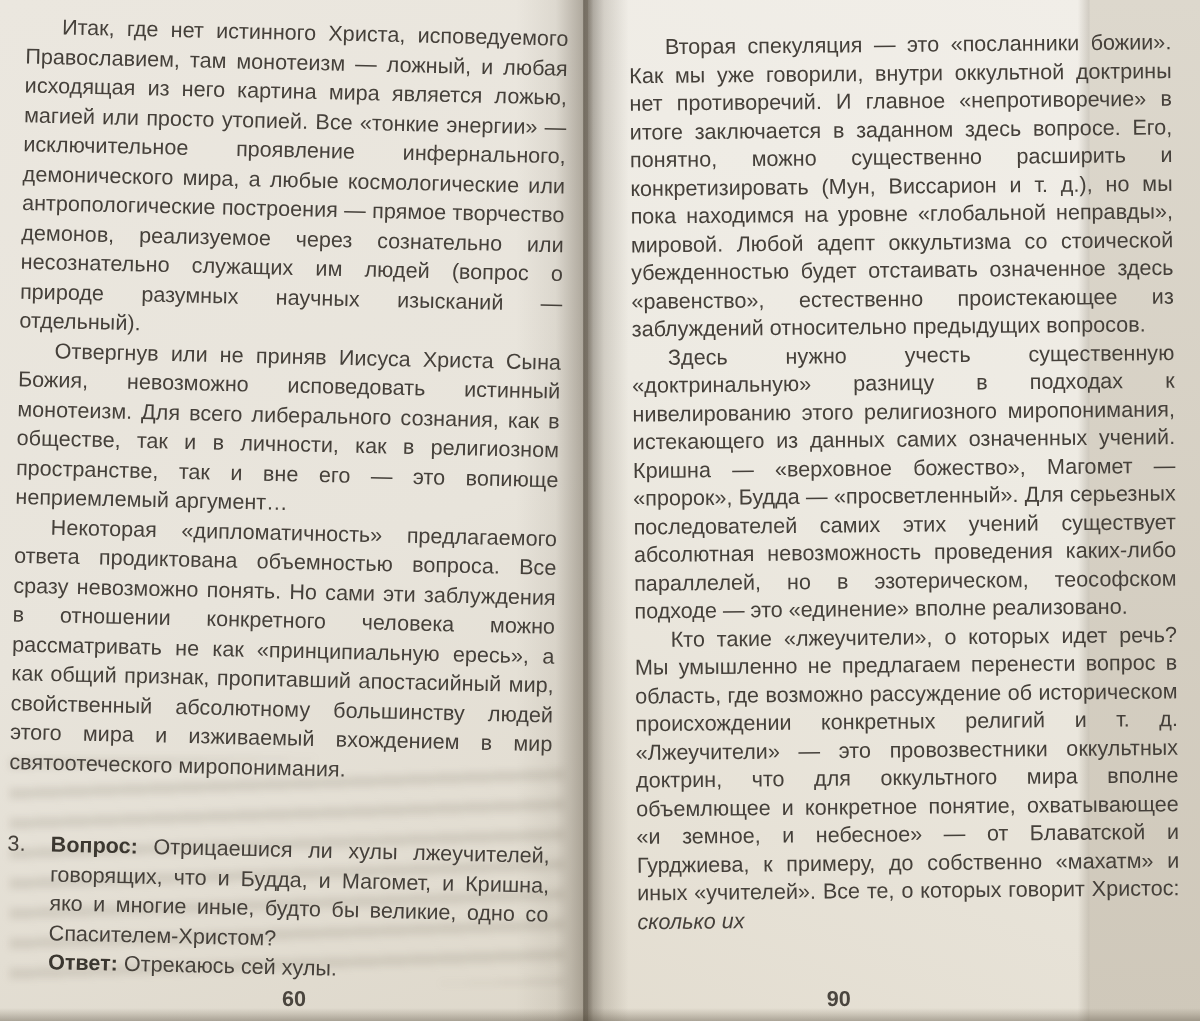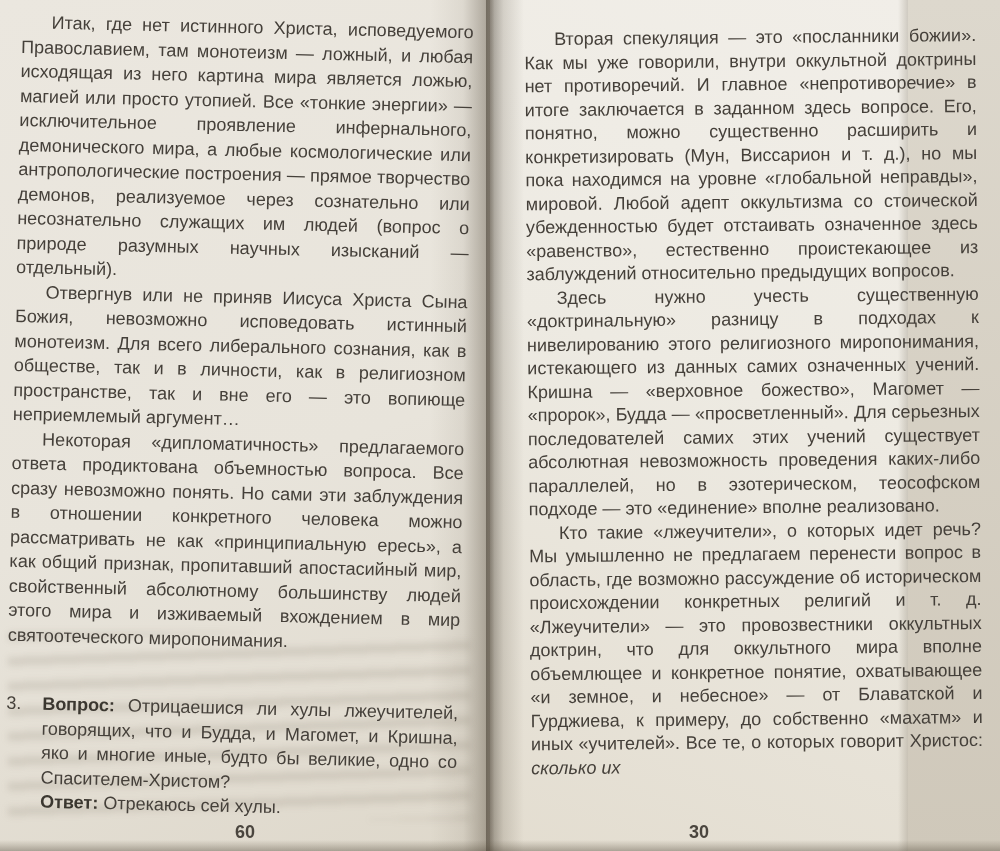--- a/index.html
+++ b/index.html
@@ -156,19 +156,19 @@
     </div>
     <div class="page-number">60</div>
   </section>
 
   <section class="page page-right">
     <div class="text-block text-right">
       <p>Вторая спекуляция — это «посланники божии». Как мы уже говорили, внутри оккультной доктрины нет противоречий. И главное «непротиворечие» в итоге заключается в заданном здесь вопросе. Его, понятно, можно существенно расширить и конкретизировать (Мун, Виссарион и т. д.), но мы пока находимся на уровне «глобальной неправды», мировой. Любой адепт оккультизма со стоической убежденностью будет отстаивать означенное здесь «равенство», естественно проистекающее из заблуждений относительно предыдущих вопросов.</p>
       <p>Здесь нужно учесть существенную «доктринальную» разницу в подходах к нивелированию этого религиозного миропонимания, истекающего из данных самих означенных учений. Кришна — «верховное божество», Магомет — «пророк», Будда — «просветленный». Для серьезных последователей самих этих учений существует абсолютная невозможность проведения каких-либо параллелей, но в эзотерическом, теософском подходе — это «единение» вполне реализовано.</p>
       <p><span>Кто такие «лжеучители», о которых идет речь? Мы умышленно не предлагаем перенести вопрос в область, где возможно рассуждение об историческом происхождении конкретных религий и т. д. «Лжеучители» — это провозвестники оккультных доктрин, что для оккультного мира вполне объемлющее и конкретное понятие, охватывающее «и земное, и небесное» — от Блаватской и Гурджиева, к примеру, до собственно «махатм» и иных «учителей». Все те, о которых говорит Христос:</span> <em class="it">сколько их</em></p>
     </div>
-    <div class="page-number">30</div>
+    <div class="page-number">90</div>
   </section>
 
   <div class="gutter"></div>
   <div class="bottom-edge"></div>
 
 </div>
 
 </body></html>

